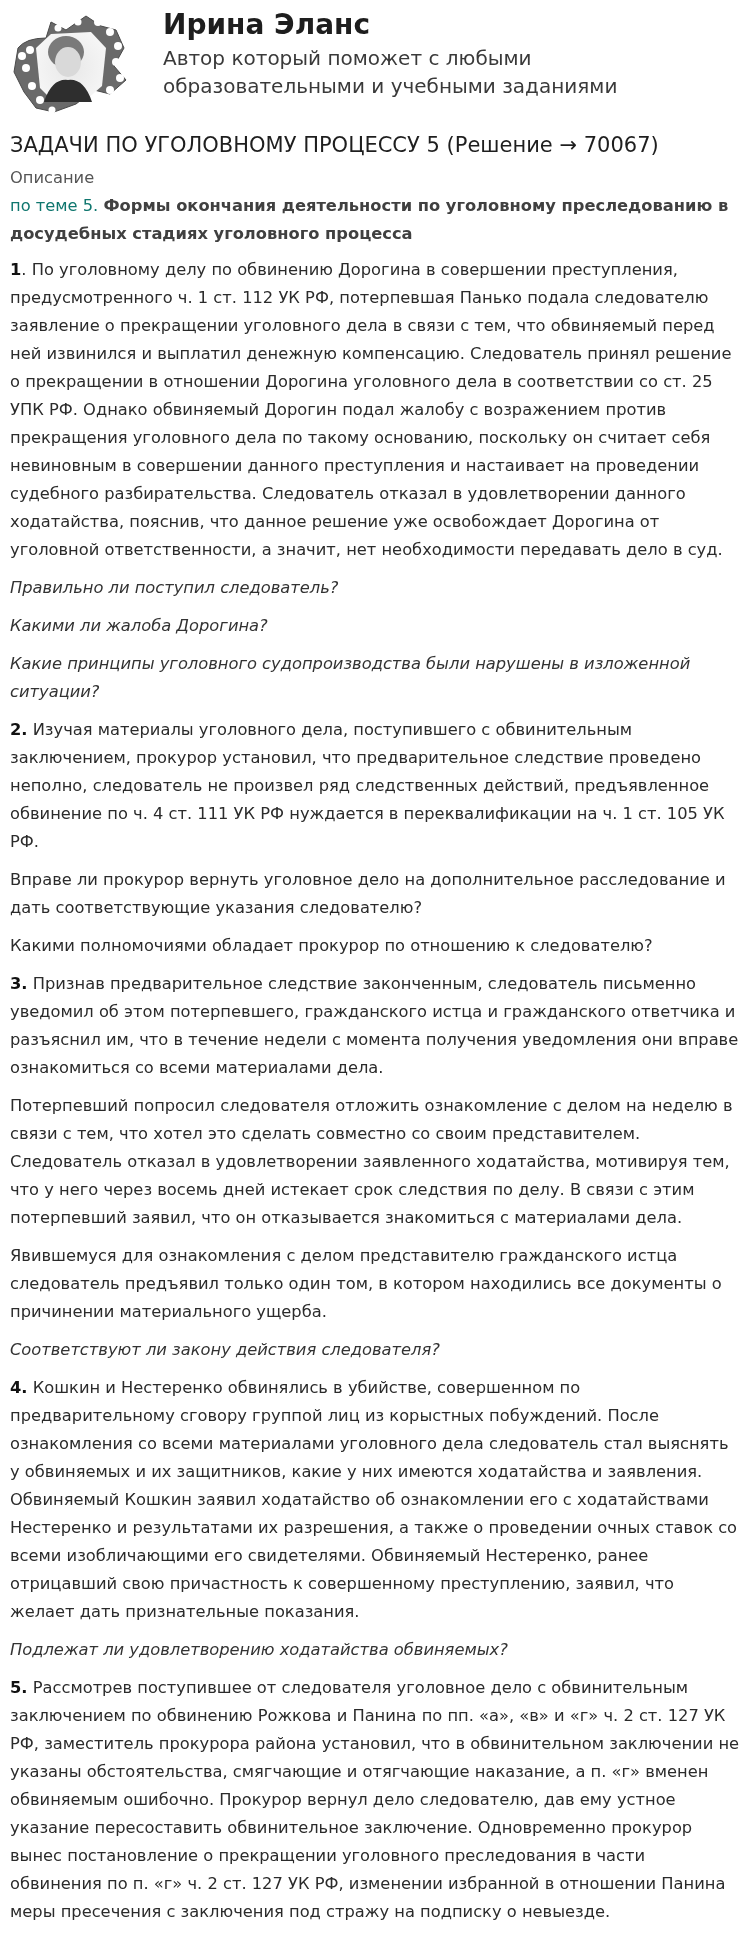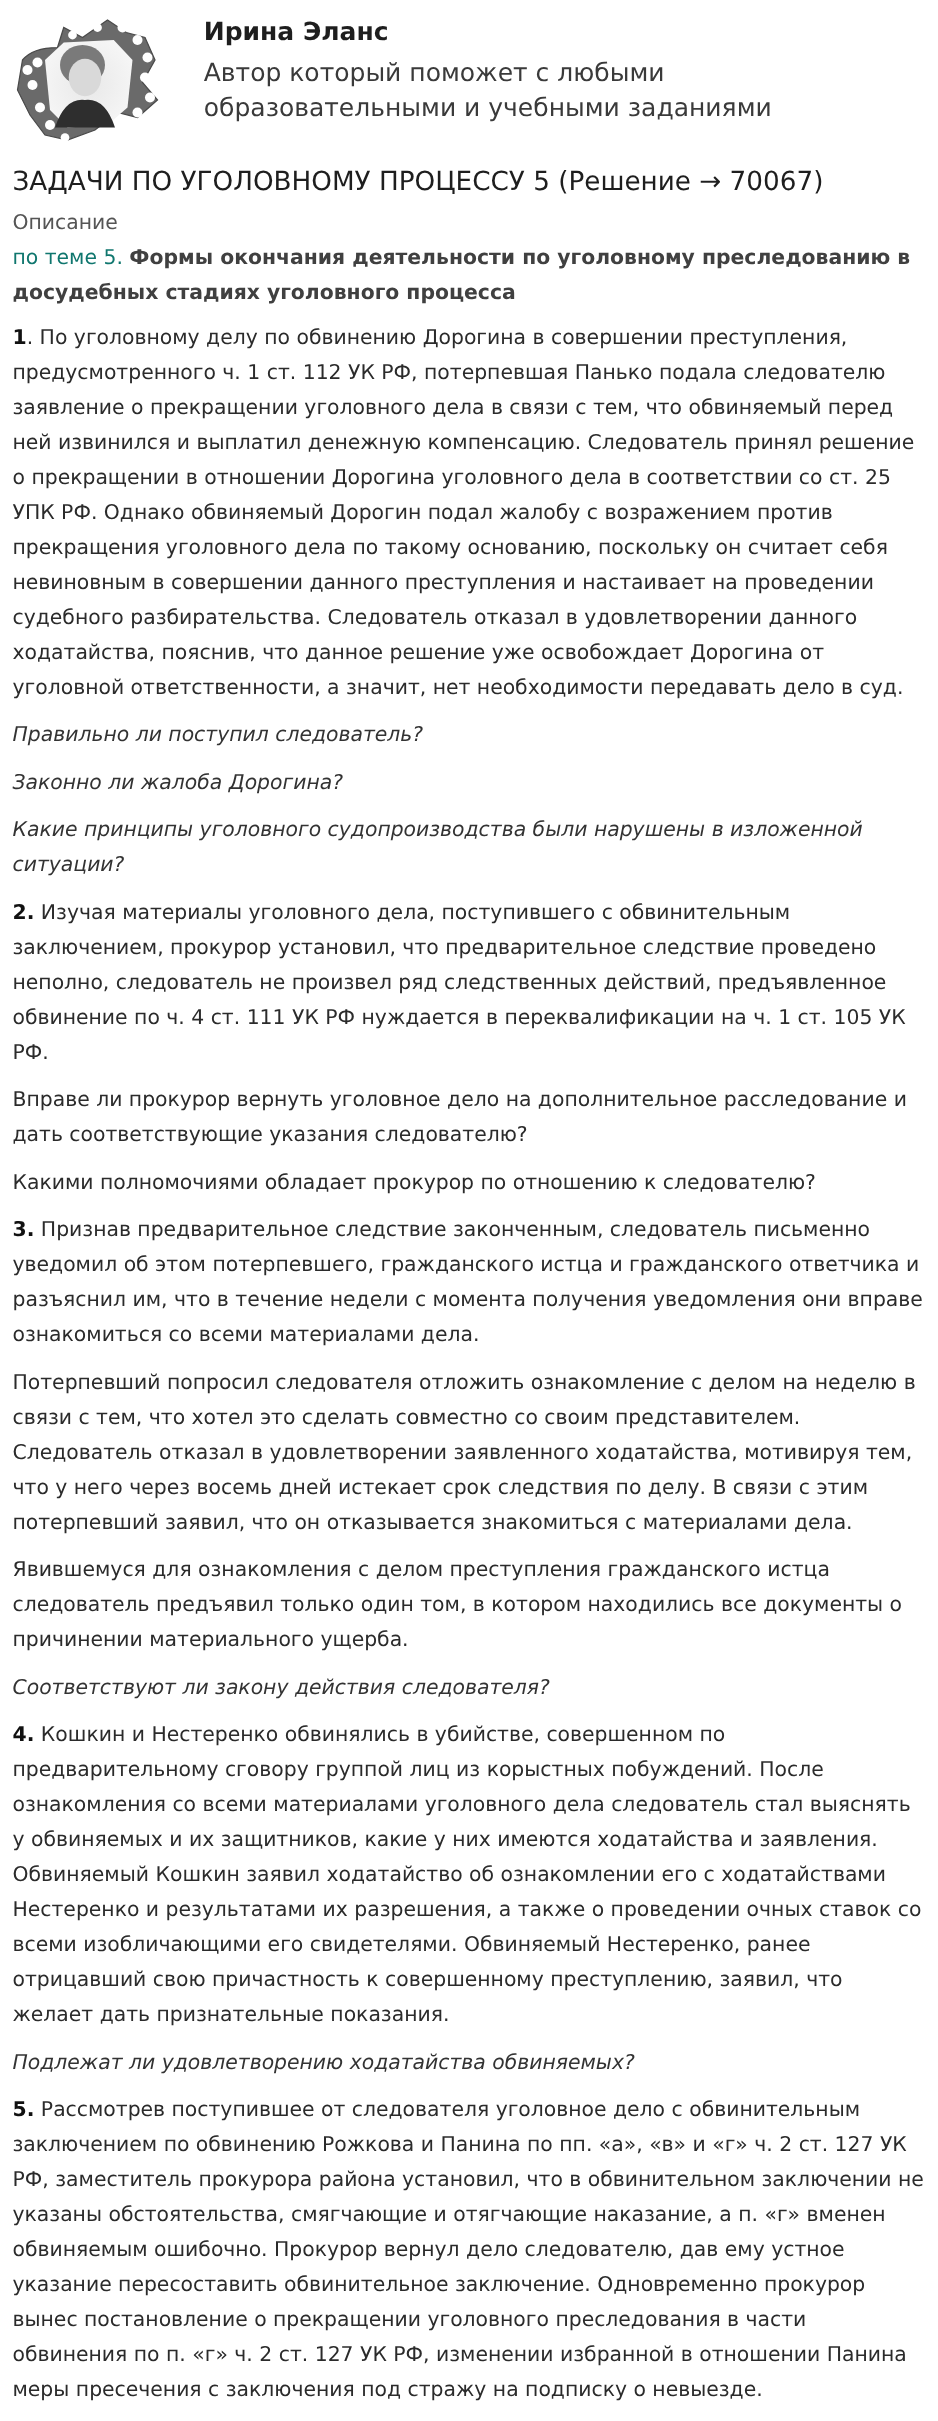--- a/index.html
+++ b/index.html
@@ -20,21 +20,21 @@
     left: 6px; top: 8px;
     width: 128px; height: 110px;
   }
   .author-info {
     position: absolute;
     left: 163px; top: 10px;
     right: 20px;
   }
   .author-name {
     font-weight: bold;
-    font-size: 20px;
+    font-size: 28px;
     color: #1e1e1e;
     line-height: 30px;
     margin: 0 0 4px 0;
   }
   .author-desc {
     font-size: 20px;
     line-height: 28px;
     color: #3a3a3a;
   }
   .content {
@@ -111,34 +111,34 @@
 <div class="content">
   <h1 class="page-title">ЗАДАЧИ ПО УГОЛОВНОМУ ПРОЦЕССУ 5 (Решение → 70067)</h1>
   <p class="desc-label">Описание</p>
   <p class="topic">
     <span class="topic-prefix">по теме 5. </span><span class="topic-bold">Формы окончания деятельности по уголовному преследованию в досудебных стадиях уголовного процесса</span>
   </p>
 
   <div class="task">
     <p><span class="num">1</span><span>. По уголовному делу по обвинению Дорогина в совершении преступления, предусмотренного ч. 1 ст. 112 УК РФ, потерпевшая Панько подала следователю заявление о прекращении уголовного дела в связи с тем, что обвиняемый перед ней извинился и выплатил денежную компенсацию. Следователь принял решение о прекращении в отношении Дорогина уголовного дела в соответствии со ст. 25 УПК РФ. Однако обвиняемый Дорогин подал жалобу с возражением против прекращения уголовного дела по такому основанию, поскольку он считает себя невиновным в совершении данного преступления и настаивает на проведении судебного разбирательства. Следователь отказал в удовлетворении данного ходатайства, пояснив, что данное решение уже освобождает Дорогина от уголовной ответственности, а значит, нет необходимости передавать дело в суд.</span></p>
     <p class="q">Правильно ли поступил следователь?</p>
-    <p class="q">Законно ли жалоба Дорогина?</p>
+    <p class="q">Какими ли жалоба Дорогина?</p>
     <p class="q">Какие принципы уголовного судопроизводства были нарушены в изложенной ситуации?</p>
   </div>
 
   <div class="task">
     <p><span class="num">2.</span><span> Изучая материалы уголовного дела, поступившего с обвинительным заключением, прокурор установил, что предварительное следствие проведено неполно, следователь не произвел ряд следственных действий, предъявленное обвинение по ч. 4 ст. 111 УК РФ нуждается в переквалификации на ч. 1 ст. 105 УК РФ.</span></p>
     <p>Вправе ли прокурор вернуть уголовное дело на дополнительное расследование и дать соответствующие указания следователю?</p>
     <p>Какими полномочиями обладает прокурор по отношению к следователю?</p>
   </div>
 
   <div class="task">
     <p><span class="num">3.</span><span> Признав предварительное следствие законченным, следователь письменно уведомил об этом потерпевшего, гражданского истца и гражданского ответчика и разъяснил им, что в течение недели с момента получения уведомления они вправе ознакомиться со всеми материалами дела.</span></p>
     <p>Потерпевший попросил следователя отложить ознакомление с делом на неделю в связи с тем, что хотел это сделать совместно со своим представителем. Следователь отказал в удовлетворении заявленного ходатайства, мотивируя тем, что у него через восемь дней истекает срок следствия по делу. В связи с этим потерпевший заявил, что он отказывается знакомиться с материалами дела.</p>
-    <p>Явившемуся для ознакомления с делом преступления гражданского истца следователь предъявил только один том, в котором находились все документы о причинении материального ущерба.</p>
+    <p>Явившемуся для ознакомления с делом представителю гражданского истца следователь предъявил только один том, в котором находились все документы о причинении материального ущерба.</p>
     <p class="q">Соответствуют ли закону действия следователя?</p>
   </div>
 
   <div class="task">
     <p><span class="num">4.</span><span> Кошкин и Нестеренко обвинялись в убийстве, совершенном по предварительному сговору группой лиц из корыстных побуждений. После ознакомления со всеми материалами уголовного дела следователь стал выяснять у обвиняемых и их защитников, какие у них имеются ходатайства и заявления. Обвиняемый Кошкин заявил ходатайство об ознакомлении его с ходатайствами Нестеренко и результатами их разрешения, а также о проведении очных ставок со всеми изобличающими его свидетелями. Обвиняемый Нестеренко, ранее отрицавший свою причастность к совершенному преступлению, заявил, что желает дать признательные показания.</span></p>
     <p class="q">Подлежат ли удовлетворению ходатайства обвиняемых?</p>
   </div>
 
   <div class="task">
     <p><span class="num">5.</span><span> Рассмотрев поступившее от следователя уголовное дело с обвинительным заключением по обвинению Рожкова и Панина по пп. «а», «в» и «г» ч. 2 ст. 127 УК РФ, заместитель прокурора района установил, что в обвинительном заключении не указаны обстоятельства, смягчающие и отягчающие наказание, а п. «г» вменен обвиняемым ошибочно. Прокурор вернул дело следователю, дав ему устное указание пересоставить обвинительное заключение. Одновременно прокурор вынес постановление о прекращении уголовного преследования в части обвинения по п. «г» ч. 2 ст. 127 УК РФ, изменении избранной в отношении Панина меры пресечения с заключения под стражу на подписку о невыезде.</span></p>

